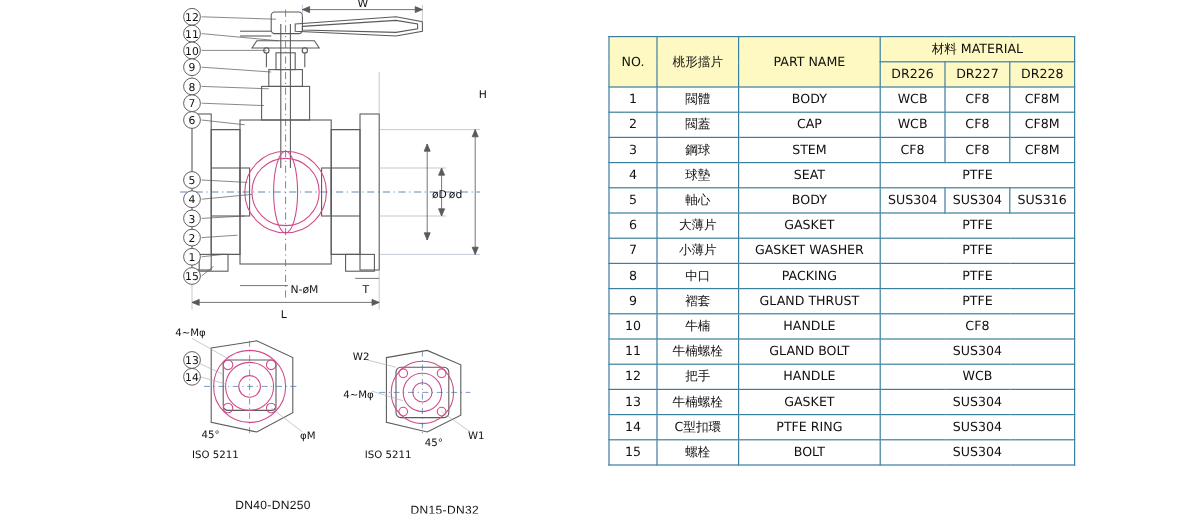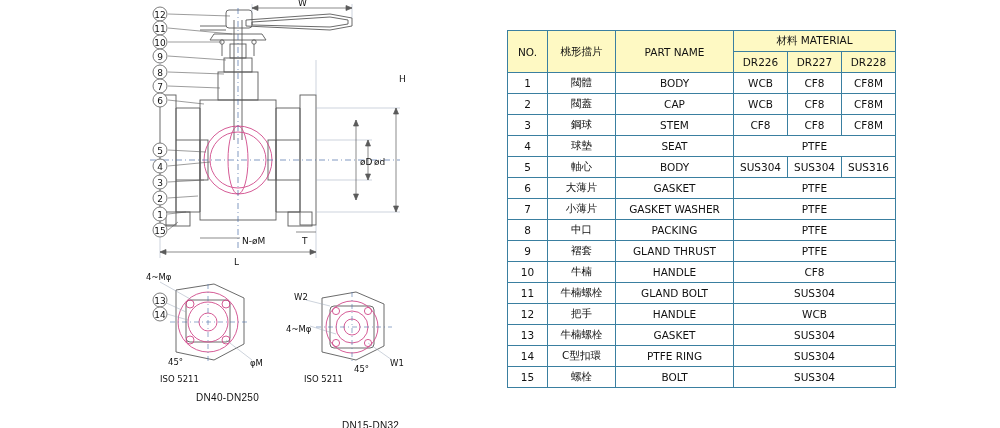--- a/index.html
+++ b/index.html
@@ -30,21 +30,21 @@
   }
   .drawing svg {
     display: block;
   }
   .cap-label {
     position: absolute;
     font-size: 10px;
     color: #111;
     letter-spacing: 0.3px;
   }
-  .cap-1 { left: 196px; top: 392px; }
+  .cap-1 { left: 196px; top: 416px; }
   .cap-2 { left: 342px; top: 392px; margin-top: 28px; }
 
   
   .table-panel {
     position: absolute;
     left: 505px;
     top: 0;
     width: 495px;
     height: 428px;
   }

